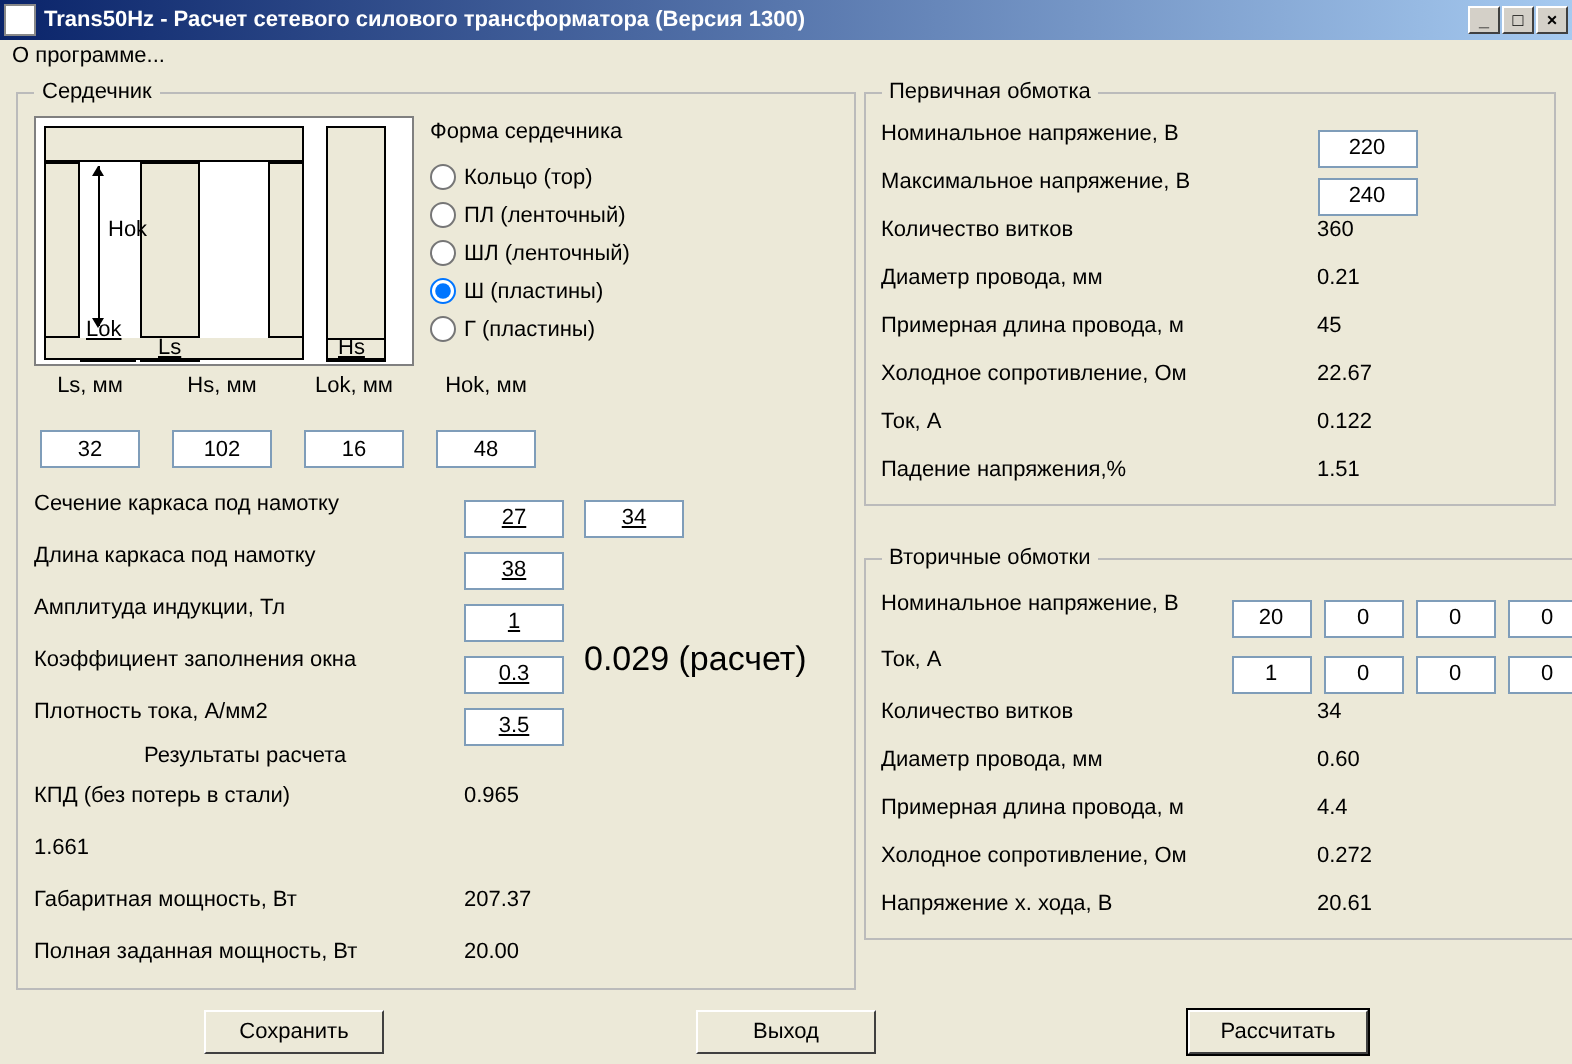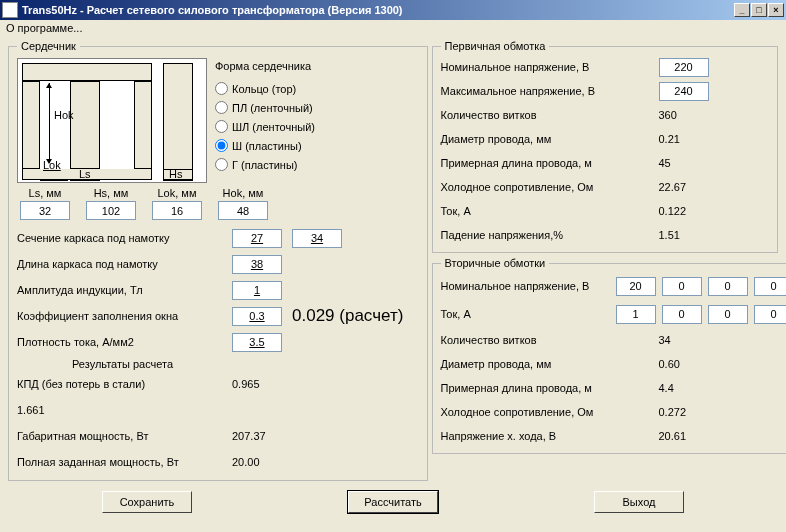--- a/index.html
+++ b/index.html
@@ -48,21 +48,21 @@
     height: 18px;
     padding: 2px 6px;
     font-size: 11px;
   }
   .content {
     padding: 2px 8px 6px 8px;
     display:flex;
     gap: 4px;
   }
   .col-left { width: 55%; }
-  .col-right { width: 45%; display:flex; flex-direction:column; gap:4px; }
+  .col-right { width: 45%; display:flex; flex-direction:column; gap:20px; }
   fieldset {
     border: 1px solid #bbb;
     padding: 6px 8px 8px 8px;
     margin: 0;
   }
   legend { padding: 0 4px; }
   .core-area { display:flex; gap:8px; }
   .core-diagram {
     width: 190px;
     height: 125px;
@@ -79,20 +79,21 @@
   .dims-row { display:flex; gap:10px; margin-top:4px; }
   .dim-col { display:flex; flex-direction:column; align-items:center; gap:2px; width:56px; }
   .text-input {
     height:19px;
     font-size:11px;
     text-align:center;
     border:1px solid #7f9db9;
     background:#fff;
     padding:1px 3px;
     width:50px;
+    margin-top:14px;
   }
   .param-block { margin-top:8px; }
   .param-row {
     display:flex;
     align-items:center;
     margin-bottom:6px;
     height:20px;
   }
   .param-label { width: 215px; }
   .param-input { width:50px;text-decoration:underline; }
@@ -335,15 +336,15 @@
       <div class="rr" style="margin-bottom:0;">
           <span class="rr-label">Напряжение х. хода, В</span>
           <span class="rr-val">20.61</span>
         </div>
     </fieldset>
   </div>
 </div>
 
 <div class="btn-row">
   <button class="btn">Сохранить</button>
+  <button class="btn">Выход</button>
   <button class="btn focus">Рассчитать</button>
-  <button class="btn">Выход</button>
 </div>
 
 </body></html>

